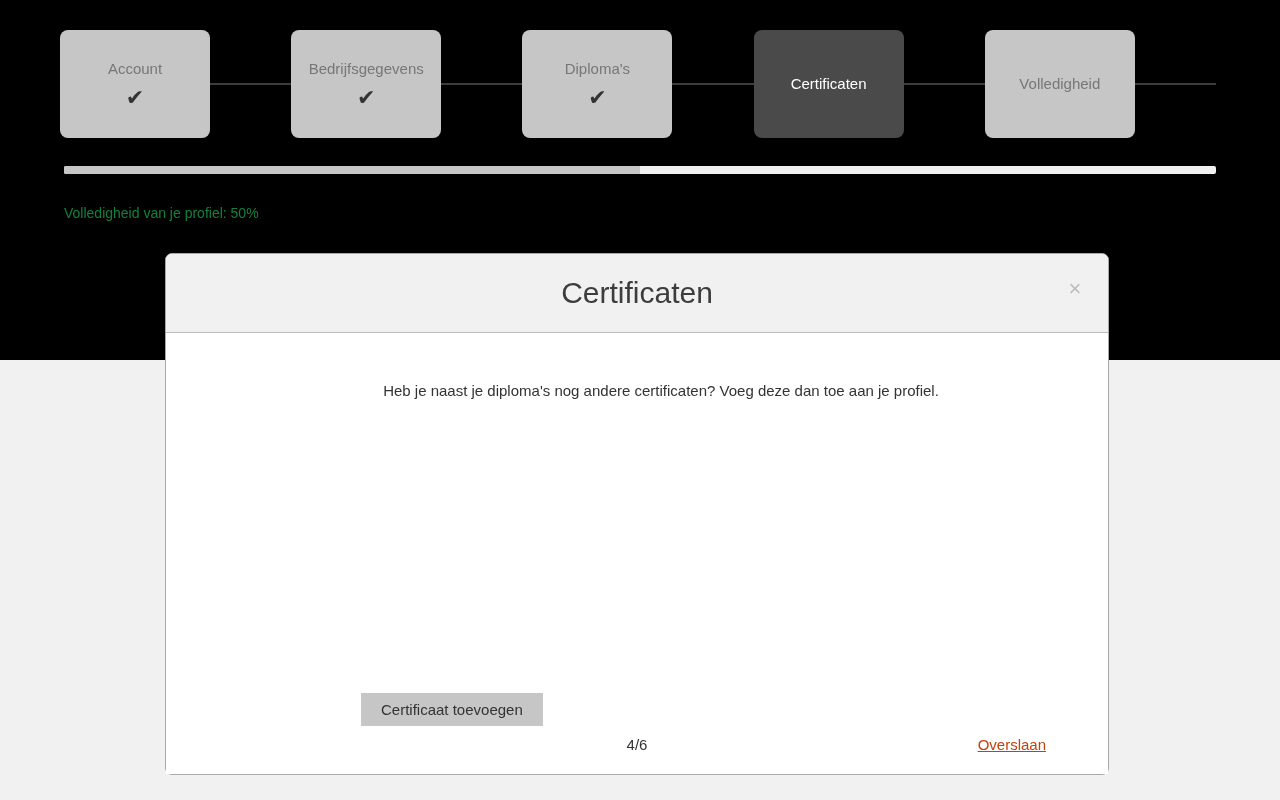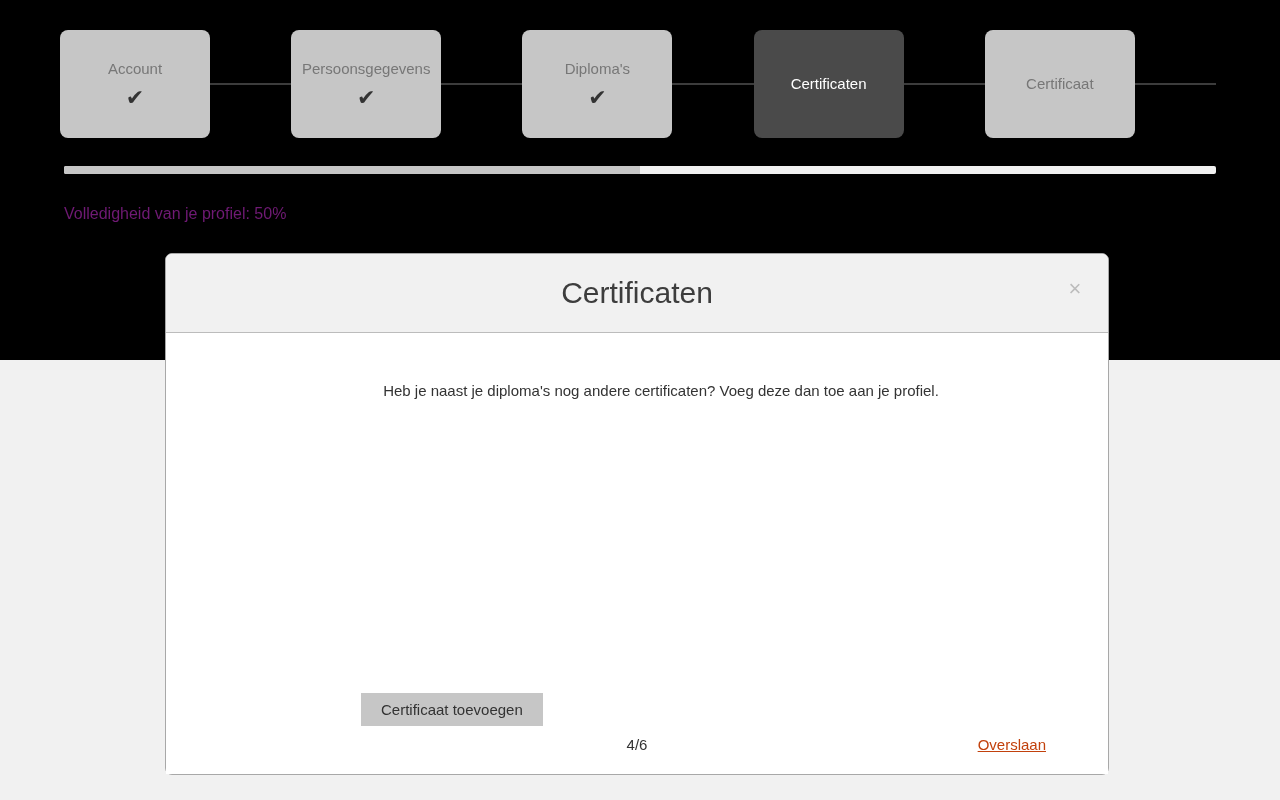--- a/index.html
+++ b/index.html
@@ -90,22 +90,22 @@
   }
   #progress-fill {
     height: 100%;
     width: 50%;
     background: #c6c6c6;
   }
   #progress-text {
     position: absolute;
     left: 64px;
     top: 205px;
-    font-size: 16px;
-    color: #701a75;
+    font-size: 14px;
+    color: #15803d;
     white-space: nowrap;
   }
 
   
   #modal {
     position: absolute;
     left: 165px;
     top: 253px;
     width: 944px;
     height: 522px;
@@ -223,41 +223,41 @@
 <div id="stepper">
 
   <div class="step">
     <span class="step-label">Account</span>
     <span class="step-check">✔</span>
   </div>
 
   <div class="step-spacer"></div>
 
   <div class="step">
-    <span class="step-label">Persoonsgegevens</span>
+    <span class="step-label">Bedrijfsgegevens</span>
     <span class="step-check">✔</span>
   </div>
 
   <div class="step-spacer"></div>
 
   <div class="step">
     <span class="step-label">Diploma's</span>
     <span class="step-check">✔</span>
   </div>
 
   <div class="step-spacer"></div>
 
   <div class="step active">
     <span class="step-label">Certificaten</span>
   </div>
 
   <div class="step-spacer"></div>
 
   <div class="step">
-    <span class="step-label">Certificaat</span>
+    <span class="step-label">Volledigheid</span>
   </div>
 
   <div class="step-spacer"></div>
 
 
 </div>
 
 <div id="progress-track">
   <div id="progress-fill" style="width: 50%;"></div>
 </div>

